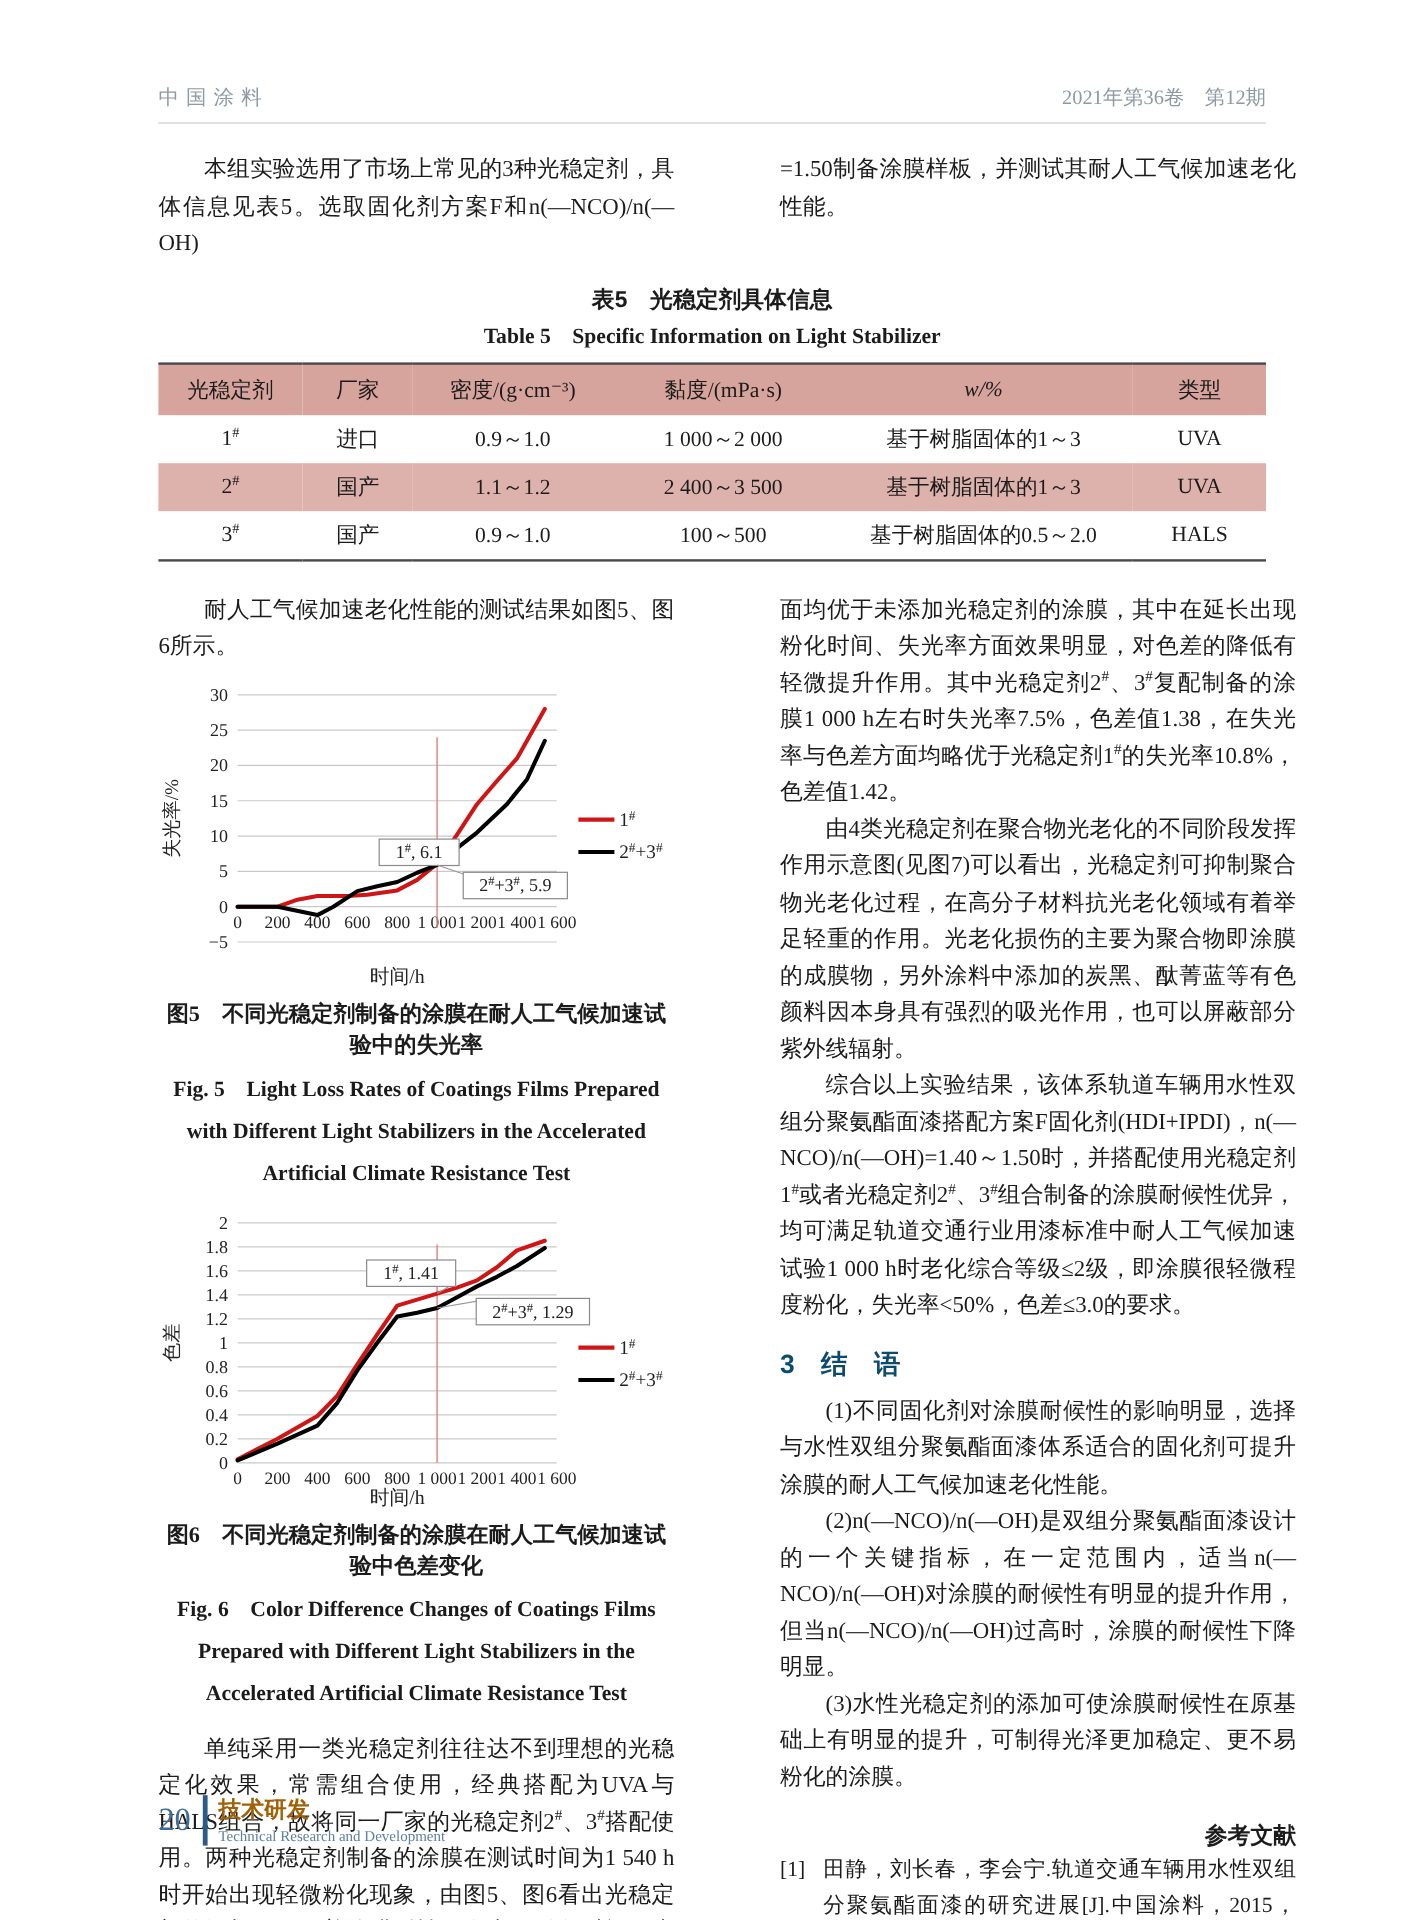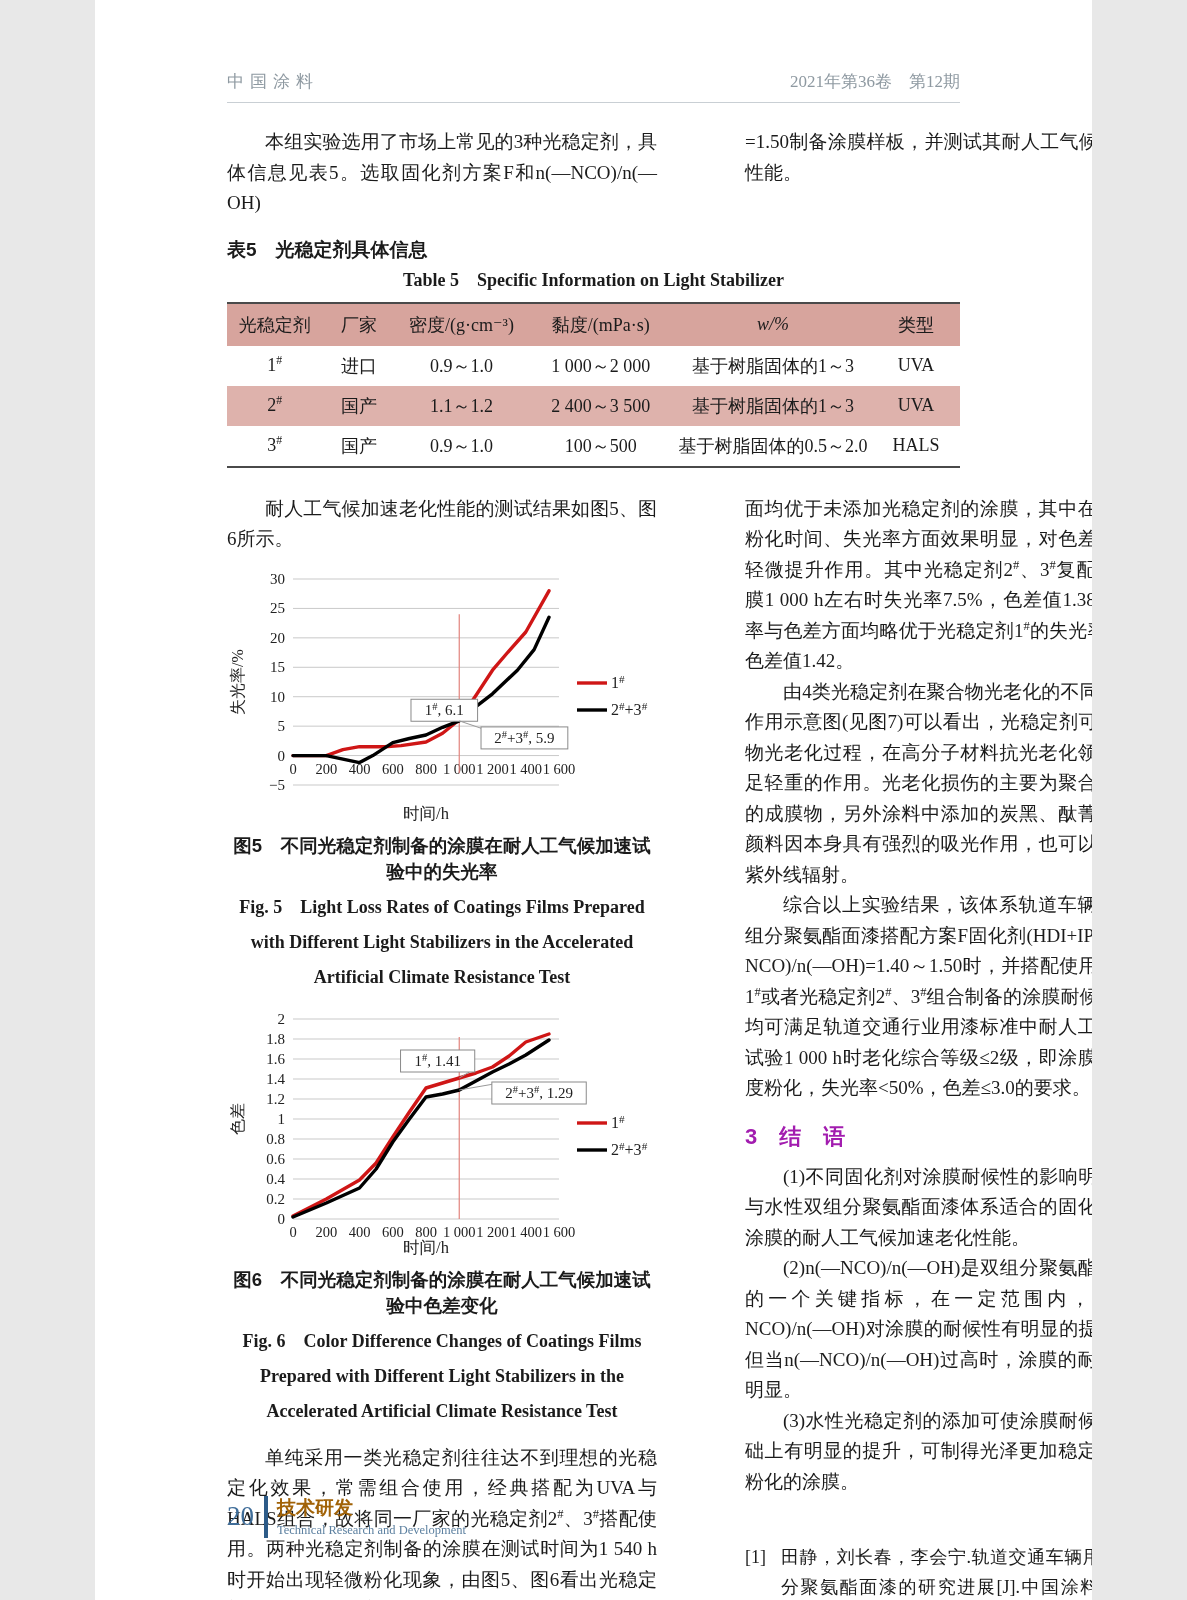--- a/index.html
+++ b/index.html
@@ -1,42 +1,42 @@
 <!DOCTYPE html>
 <html><head>
 <meta charset="utf-8">
 <style>
   html,body{margin:0;padding:0;background:#e8e8e8;}
-  .page{position:relative;width:997px;height:1600px;margin:0 auto;background:#ffffff;overflow:hidden;
+  .page{position:relative;width:1187px;height:1600px;margin:0 auto;background:#ffffff;overflow:hidden;
         font-family:"Liberation Serif","DejaVu Serif",serif;color:#1b1b1b;}
   .content{padding:70px 132px 0;}
   .pg-header{display:flex;justify-content:space-between;align-items:flex-end;color:#8e99a1;
              font-size:17px;padding-bottom:9px;border-bottom:1px solid #c9cfd4;}
   .journal{letter-spacing:6px;}
   .cols{display:flex;gap:88px;}
   .col{width:430px;flex:0 0 430px;}
   .body{font-size:19px;line-height:30.5px;text-align:justify;margin:0;}
   .indent{text-indent:2em;}
   .intro{margin-top:24px;}
   sup{font-size:66%;line-height:0;}
   .tblock{margin-top:18px;}
-  .tbl-title-cn{font-family:"Liberation Sans",sans-serif;font-weight:bold;font-size:19px;}
+  .tbl-title-cn{text-align:center;font-family:"Liberation Sans",sans-serif;font-weight:bold;font-size:19px;}
   .tbl-title-en{text-align:center;font-weight:bold;font-size:18px;margin-top:5px;}
   table{width:100%;border-collapse:collapse;margin-top:10px;border-top:2.5px solid #4a4a4a;
         border-bottom:2px solid #4a4a4a;font-size:18px;}
   th{background:#d7a49d;font-weight:normal;padding:9px 4px;text-align:center;}
   td{padding:8px 4px;text-align:center;}
   tbody tr:nth-child(2){background:#deb2ac;}
   .ital{font-style:italic;}
   .main{margin-top:26px;}
   figure{margin:12px 0 8px;}
   figure svg{display:block;}
-  .cap-cn{text-align:center;font-family:Liberation Sans, sans-serif;font-weight:bold;font-size:18.5px;line-height:26px;margin-top:8px;}
+  .cap-cn{text-align:center;font-family:Liberation Serif, serif;font-weight:bold;font-size:18.5px;line-height:26px;margin-top:8px;}
   .cap-en{text-align:center;font-weight:bold;font-size:18px;line-height:35px;margin-top:5px;}
-  .sec-heading{color:#a21caf;font-family:"Liberation Sans",sans-serif;font-size:22px;font-weight:bold;margin:18px 0 10px;}
+  .sec-heading{color:#0c4a6e;font-family:"Liberation Sans",sans-serif;font-size:22px;font-weight:bold;margin:18px 0 10px;}
   .ref-heading{text-align:right;font-family:"Liberation Sans",sans-serif;font-weight:bold;font-size:19px;margin:20px 0 0;}
   .ref-item{display:flex;font-size:18px;line-height:29.5px;text-align:justify;}
   .ref-label{flex:0 0 36px;}
   .ref-text{flex:1;}
   .pg-footer{position:absolute;left:132px;bottom:62px;display:flex;align-items:center;}
   .pg-num{font-size:27px;color:#3f6d99;margin-right:10px;}
   .pg-bar{width:4px;height:42px;background:#2d5b88;margin-right:9px;}
   .pg-col-cn{font-family:"Liberation Sans",sans-serif;font-weight:bold;font-size:19px;color:#a16207;}
   .pg-col-en{font-size:12.5px;color:#5c80a0;margin-top:2px;}
 </style>

